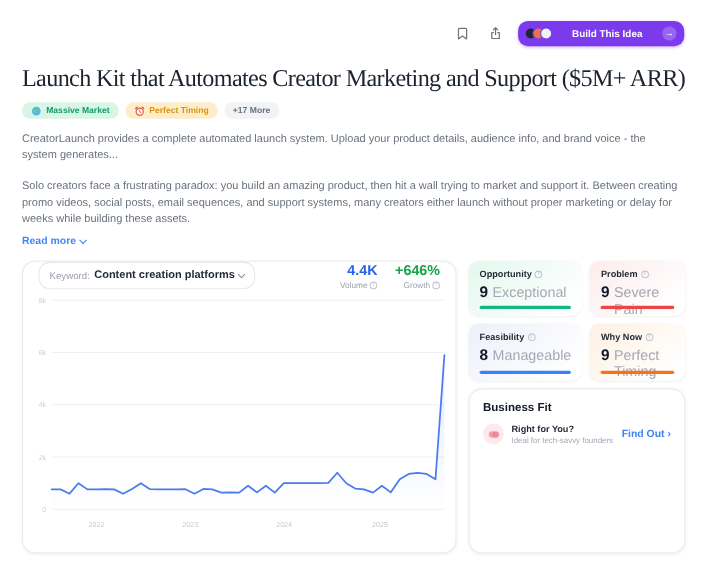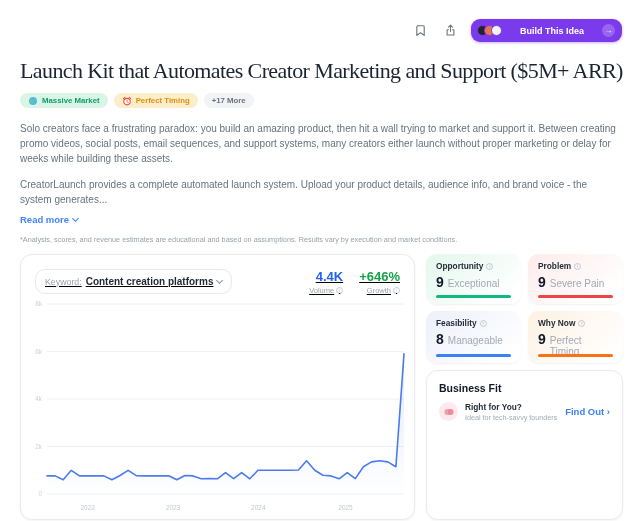--- a/index.html
+++ b/index.html
@@ -39,42 +39,42 @@
   .read-more { margin:7px 20px 0; display:inline-flex; align-items:center; gap:4px;
     color:#4285f4; font-size:9.5px; font-weight:700; cursor:pointer; }
   .read-more .chev { border-color:#4285f4; margin-top:-2px; }
   .disclaimer { margin:8px 20px 0; font-size:7.3px; color:#9aa1ac; }
 
   
   .main { margin:10px 20px 0; display:flex; gap:11px; }
 
   
   .chart-card { width:395px; height:266px; background:#fff; border:1px solid #e9ebef;
-    border-radius:12px; box-shadow:0 1px 3px rgba(16,24,40,.05); padding:14px 8px 4px 8px;text-decoration:underline; }
+    border-radius:12px; box-shadow:0 1px 3px rgba(16,24,40,.05); padding:0 8px 4px 8px; }
   .chart-head { display:flex; align-items:flex-start; padding:0 6px; }
   .kw-pill { display:inline-flex; align-items:center; gap:4px; border:1px solid #e7e9ee;
     border-radius:10px; padding:6px 9px; cursor:pointer; background:#fff; }
   .kw-label { font-size:8.8px; color:#9aa1ac; }
   .kw-value { font-size:10px; font-weight:700; color:#1f2733; }
   .stats { margin-left:auto; display:flex; gap:16px; text-align:right; }
   .stat-num-blue { font-size:13px; font-weight:800; color:#2563eb; }
   .stat-num-green { font-size:13px; font-weight:800; color:#16a34a; }
   .stat-label { margin-top:2px; font-size:7.5px; color:#9aa1ac; display:flex; align-items:center; gap:2px; justify-content:flex-end; }
   .info-i { display:inline-flex; width:7px; height:7px; border:0.9px solid #c2c8d2; border-radius:50%;
     color:#c2c8d2; font-size:5px; line-height:7px; align-items:center; justify-content:center; cursor:pointer; }
   .trend-svg { display:block; margin-top:2px; }
 
   
   .right-col { width:197px; display:flex; flex-direction:column; }
   .score-grid { display:grid; grid-template-columns:1fr 1fr; grid-template-rows:50px 52px; gap:7px; }
   .score-card { border-radius:10px; padding:7px 10px 6px; position:relative; box-shadow:0 1px 2px rgba(16,24,40,.06); }
   .score-title { display:flex; align-items:center; gap:3px; font-size:8.3px; font-weight:700; color:#242b38; }
   .score-row { margin-top:3px; display:flex; align-items:baseline; gap:4px; }
   .score-num { font-size:14px; font-weight:800; color:#111827; }
-  .score-desc { font-size:10px; color:#a3a9b4; }
+  .score-desc { font-size:13px; color:#a3a9b4; }
   .score-bar { position:absolute; left:10px; right:10px; bottom:6px; height:3px; border-radius:2px; }
 
   
   .fit-card { margin-top:7px; flex:1; background:#fff; border:1px solid #e9ebef; border-radius:12px;
     box-shadow:0 1px 3px rgba(16,24,40,.05); padding:11px 12px 6px; }
   .fit-title { font-size:10.5px; font-weight:800; color:#111827; }
   .fit-row { display:flex; align-items:center; gap:7px; padding:7.5px 0; border-bottom:1px solid #f1f3f6; }
   .fit-row:last-child { border-bottom:none; }
   .fit-ico { width:19px; height:19px; border-radius:50%; display:flex; align-items:center; justify-content:center; flex:none; }
   .fit-texts { min-width:0; }
@@ -128,29 +128,28 @@
         <path d="M6 4.8 V6.9 L7.5 7.7" stroke="#e4593f" stroke-width="1" fill="none" stroke-linecap="round"></path>
         <path d="M1.6 3.2 L3.4 1.6 M10.4 3.2 L8.6 1.6" stroke="#e4593f" stroke-width="1.4" stroke-linecap="round"></path>
       </svg>
       <span>Perfect Timing</span>
     </span>
     <span class="tag tag-gray">
       <span>+17 More</span>
     </span>
   </div>
 
+  <p class="body-text p2">CreatorLaunch provides a complete automated launch system. Upload your product details, audience info, and brand voice - the system generates...</p>
   <p class="body-text">Solo creators face a frustrating paradox: you build an amazing product, then hit a wall trying to market and support it. Between creating promo videos, social posts, email sequences, and support systems, many creators either launch without proper marketing or delay for weeks while building these assets.</p>
-  <p class="body-text p2">CreatorLaunch provides a complete automated launch system. Upload your product details, audience info, and brand voice - the system generates...</p>
   <div>
     <span class="read-more">
       <span>Read more</span>
       <span class="chev"></span>
     </span>
   </div>
-  <p class="disclaimer">*Analysis, scores, and revenue estimates are educational and based on assumptions. Results vary by execution and market conditions.</p>
 
   <div class="main">
 
     <div class="chart-card">
       <div class="chart-head">
         <div class="kw-pill">
           <span class="kw-label">Keyword:</span>
           <span class="kw-value">Content creation platforms</span>
           <span class="chev"></span>
         </div>

